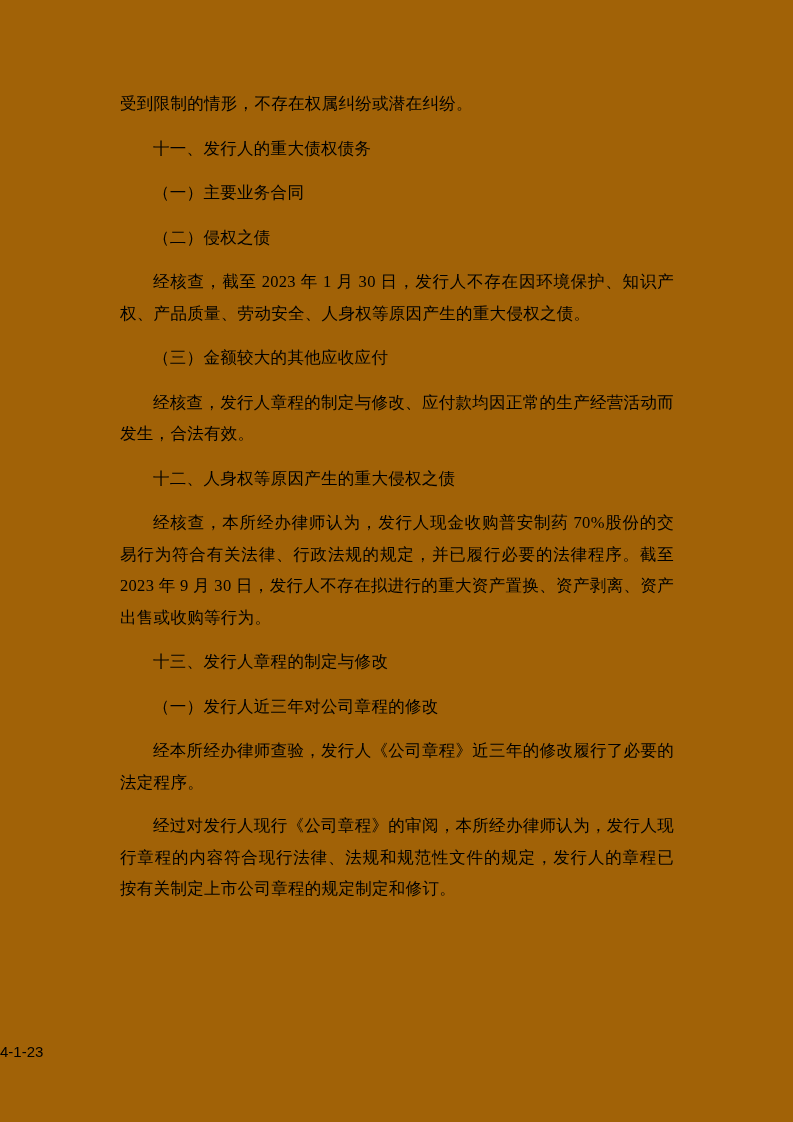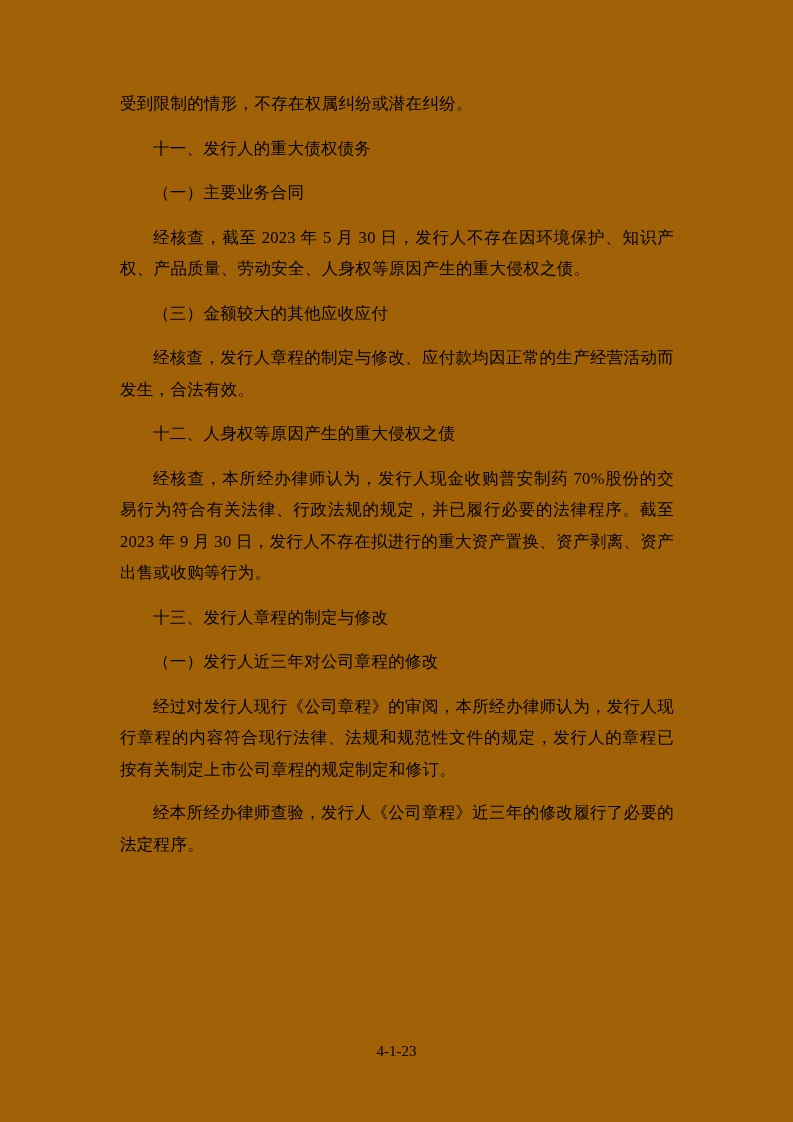--- a/index.html
+++ b/index.html
@@ -40,37 +40,37 @@
     text-indent: 2em;
     font-family: "Liberation Sans", "DejaVu Sans", sans-serif;
     font-size: 16.5px;
     letter-spacing: 0.3px;
   }
   .footer {
     position: absolute;
     left: 0;
     bottom: 62px;
     width: 100%;
-    text-align: center;
     font-size: 15px;
-    font-family: Liberation Serif, serif;
+    font-family: Liberation Sans, sans-serif;
   }
 </style>
 </head>
 <body>
 
 <div class="page">
   <div class="content">
     <p class="para no-indent">受到限制的情形，不存在权属纠纷或潜在纠纷。</p>
     <p class="h1">十一、发行人的重大债权债务</p>
     <p class="h2">（一）主要业务合同</p>
-    <p class="para">经核查，截至 2023 年 5 月 30 日，发行人不存在因环境保护、知识产权、产品质量、劳动安全、人身权等原因产生的重大侵权之债。</p>
+    <p class="h2">（二）侵权之债</p>
+    <p class="para">经核查，截至 2023 年 1 月 30 日，发行人不存在因环境保护、知识产权、产品质量、劳动安全、人身权等原因产生的重大侵权之债。</p>
     <p class="h2">（三）金额较大的其他应收应付</p>
     <p class="para">经核查，发行人章程的制定与修改、应付款均因正常的生产经营活动而发生，合法有效。</p>
     <p class="h1">十二、人身权等原因产生的重大侵权之债</p>
     <p class="para">经核查，本所经办律师认为，发行人现金收购普安制药 70%股份的交易行为符合有关法律、行政法规的规定，并已履行必要的法律程序。截至 2023 年 9 月 30 日，发行人不存在拟进行的重大资产置换、资产剥离、资产出售或收购等行为。</p>
     <p class="h1">十三、发行人章程的制定与修改</p>
     <p class="h2">（一）发行人近三年对公司章程的修改</p>
+    <p class="para">经本所经办律师查验，发行人《公司章程》近三年的修改履行了必要的法定程序。</p>
     <p class="para">经过对发行人现行《公司章程》的审阅，本所经办律师认为，发行人现行章程的内容符合现行法律、法规和规范性文件的规定，发行人的章程已按有关制定上市公司章程的规定制定和修订。</p>
-    <p class="para">经本所经办律师查验，发行人《公司章程》近三年的修改履行了必要的法定程序。</p>
   </div>
   <div class="footer">4-1-23</div>
 </div>
 
 </body></html>

